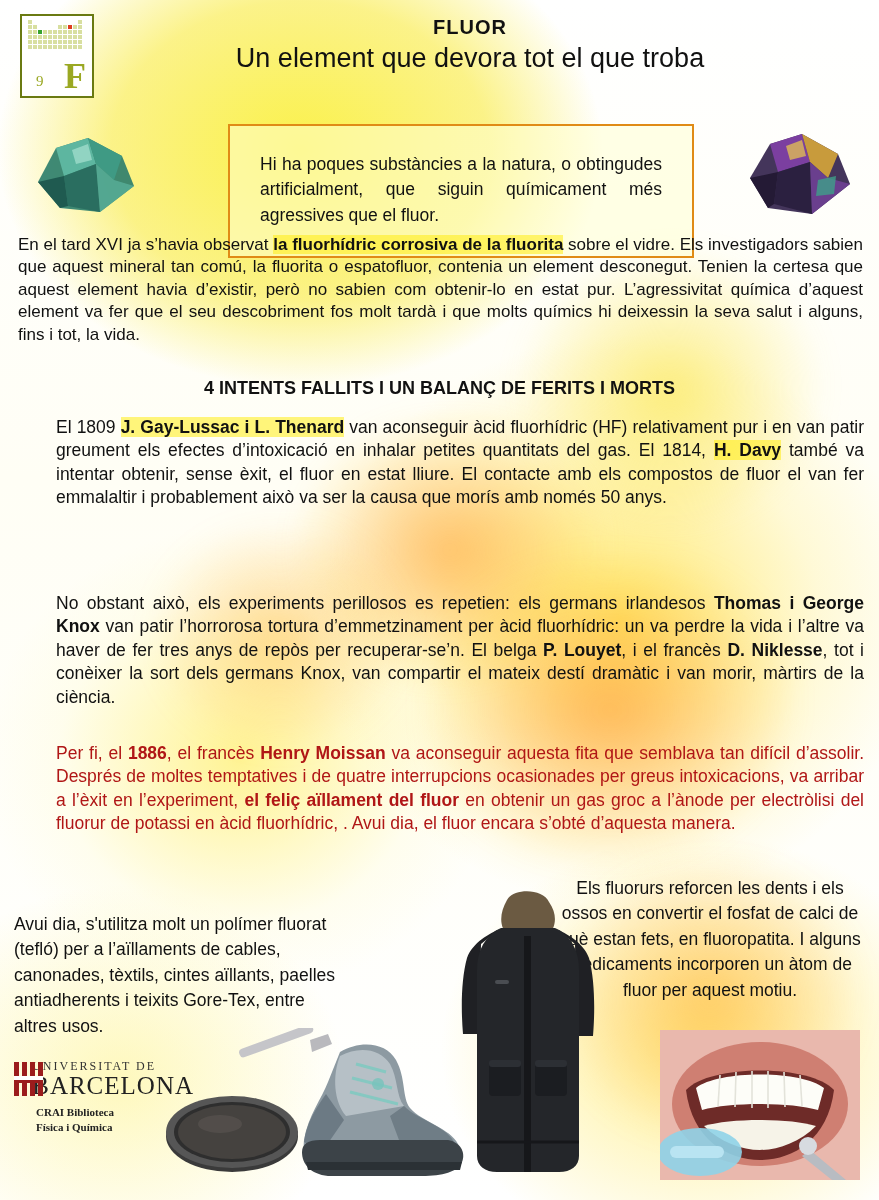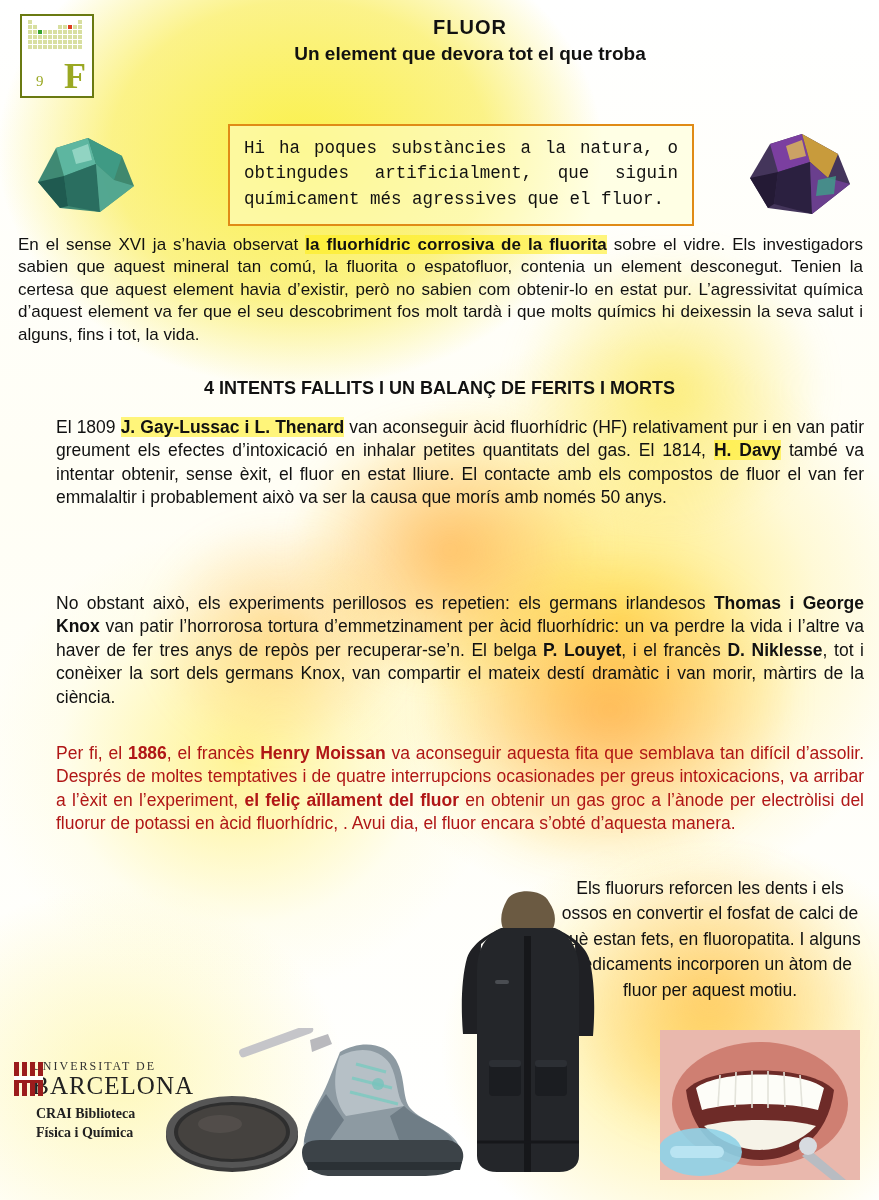--- a/index.html
+++ b/index.html
@@ -94,22 +94,22 @@
     text-align: center;
   }
   .title-main {
     font-size: 20px;
     font-weight: bold;
     color: #111111;
     letter-spacing: 1px;
     margin-bottom: 4px;
   }
   .title-sub {
-    font-size: 19px;
-    font-weight: bold;
+    font-size: 27px;
+    font-weight: normal;
     color: #111111;
   }
 
   
   .crystal {
     position: absolute;
     pointer-events: none;
   }
   .crystal-left { left: 30px; top: 120px; width: 120px; height: 100px; }
   .crystal-right { left: 740px; top: 120px; width: 120px; height: 100px; }
@@ -118,27 +118,26 @@
   .quote-box {
     position: absolute;
     left: 228px; top: 124px;
     width: 466px;
     box-sizing: border-box;
     border: 2px solid #e08b16;
     background: rgba(255,255,210,0.55);
     padding: 10px 14px 12px 14px;
   }
   .quote-box p {
-    margin: 0;
+    margin: 16px;
     font-size: 17.5px;
     line-height: 1.45;
     color: #111;
     text-align: justify;
     text-align-last: left;
-    font-family: Liberation Mono, monospace;
   }
 
   
   .body-text {
     position: absolute;
     left: 18px;
     width: 845px;
     font-size: 17px;
     color: #111;
     line-height: 1.32;
@@ -214,21 +213,21 @@
   }
   .ub-bcn {
     font-family: "Liberation Serif", serif;
     font-size: 25px;
     letter-spacing: 1px;
     color: #222;
   }
   .ub-sub {
     margin-top: 6px;
     margin-left: 22px;
-    font-size: 14px;
+    font-size: 11px;
     font-weight: bold;
     color: #222;
     line-height: 1.35;
     font-family: "Liberation Serif", serif;
   }
 
   
   .photo { position: absolute; }
   .pan { left: 160px; top: 1028px; width: 175px; height: 150px; }
   .boot { left: 282px; top: 1012px; width: 190px; height: 180px; }
@@ -363,40 +362,41 @@
     <polygon points="46,26 62,20 66,36 50,40" fill="#d9b45a" opacity="0.85"></polygon>
     <polygon points="78,60 96,56 94,74 76,76" fill="#3fa08a" opacity="0.8"></polygon>
   </svg>
 
   <div class="quote-box">
     <p>Hi ha poques substàncies a la natura, o obtingudes artificialment, que siguin químicament més agressives que el fluor.</p>
   </div>
 
   <div class="body-text intro">
     <p>
-      <span>En el sense XVI ja s’havia observat </span><span class="hl bold">la fluorhídric corrosiva de la fluorita</span><span> sobre el vidre.</span>
+      <span>En el tard XVI ja s’havia observat </span><span class="hl bold">la fluorhídric corrosiva de la fluorita</span><span> sobre el vidre.</span>
       <span>Els investigadors sabien que aquest mineral tan comú, la fluorita o espatofluor, contenia un element desconegut. Tenien la certesa que aquest element havia d’existir, però no sabien com obtenir-lo en estat pur. L’agressivitat química d’aquest element va fer que el seu descobriment fos molt tardà i que molts químics hi deixessin la seva salut i alguns, fins i tot, la vida.</span>
     </p>
   </div>
 
   <div class="section-title">4 INTENTS FALLITS I UN BALANÇ DE FERITS I MORTS</div>
 
   <div class="para-block p1">
     <span>El 1809 </span><span class="bold hl">J. Gay-Lussac i L. Thenard</span><span> van aconseguir àcid fluorhídric (HF) relativament pur i en van patir greument els efectes d’intoxicació en inhalar petites quantitats del gas. El 1814, </span><span class="bold hl">H. Davy</span><span> també va intentar obtenir, sense èxit, el fluor en estat lliure. El contacte amb els compostos de fluor el van fer emmalaltir i probablement això va  ser la causa que morís amb només 50 anys.</span>
   </div>
 
 
   <div class="para-block p3">
     <span>No obstant això, els experiments perillosos es repetien: els germans irlandesos </span><span class="bold">Thomas i George Knox</span><span> van patir l’horrorosa tortura d’emmetzinament per àcid fluorhídric: un va perdre la vida i l’altre va haver de fer tres anys de repòs per recuperar-se’n. El belga </span><span class="bold">P. Louyet</span><span>, i el francès </span><span class="bold">D. Niklesse</span><span>, tot i conèixer la sort dels germans Knox, van compartir el mateix destí dramàtic i van morir, màrtirs de la ciència.</span>
   </div>
 
   <div class="para-block p4">
     <span>Per fi, el </span><span class="bold">1886</span><span>, el francès </span><span class="bold">Henry Moissan</span><span> va aconseguir aquesta fita que semblava tan difícil d’assolir. Després de moltes temptatives i de quatre interrupcions ocasionades per greus intoxicacions, va arribar a l’èxit en l’experiment, </span><span class="bold">el feliç aïllament del fluor</span><span> en obtenir un gas groc a l’ànode per electròlisi del fluorur de potassi en àcid fluorhídric, .  Avui dia, el fluor encara s’obté d’aquesta manera.</span>
   </div>
 
+  <div class="bottom-left-text">Avui dia, s'utilitza molt un polímer fluorat (tefló) per a l’aïllaments de cables, canonades, tèxtils, cintes aïllants, paelles antiadherents i teixits Gore-Tex, entre altres usos.</div>
 
   <div class="bottom-right-text">Els fluorurs reforcen les dents i els ossos en convertir el fosfat de calci de què estan fets, en fluoropatita. I alguns medicaments incorporen un àtom de fluor per aquest motiu.</div>
 
   <svg class="photo pan" viewBox="0 0 175 150">
     <path d="M150,12 L168,6 L172,16 L152,24 Z" fill="#b9b9bd"></path>
     <rect x="78" y="22" width="78" height="9" rx="4" transform="rotate(-20 78 22)" fill="#c5c5c9"></rect>
     <ellipse cx="72" cy="108" rx="66" ry="36" fill="#3a3a3a"></ellipse>
     <ellipse cx="72" cy="104" rx="66" ry="36" fill="#565656"></ellipse>
     <ellipse cx="72" cy="104" rx="58" ry="30" fill="#2e2e2e"></ellipse>
     <ellipse cx="72" cy="104" rx="54" ry="27" fill="#45423f"></ellipse>

